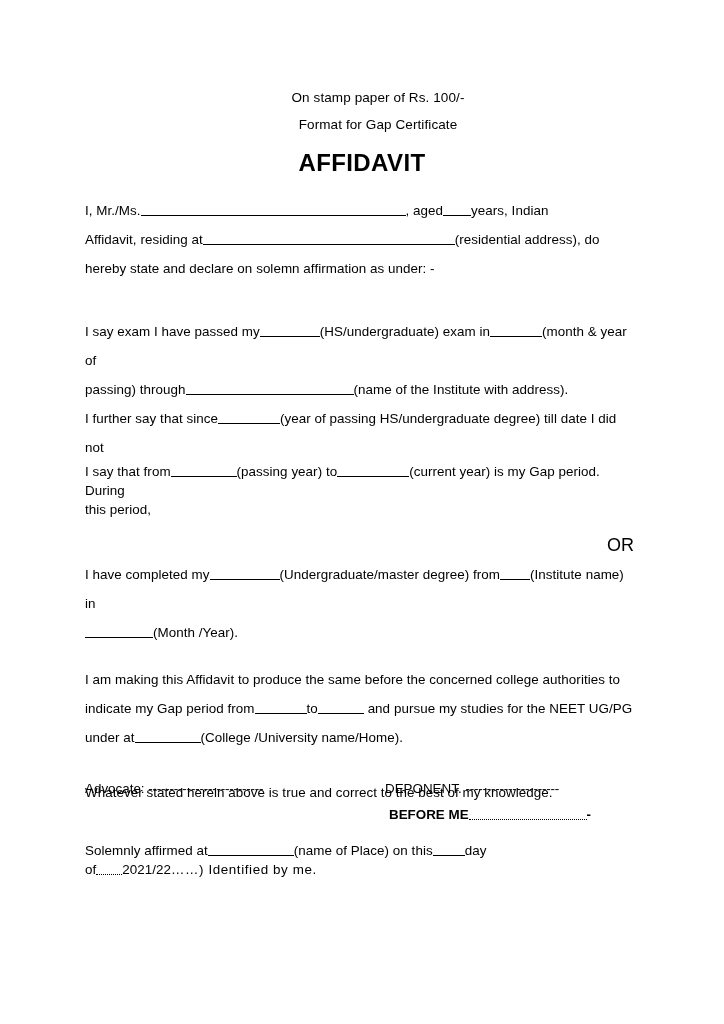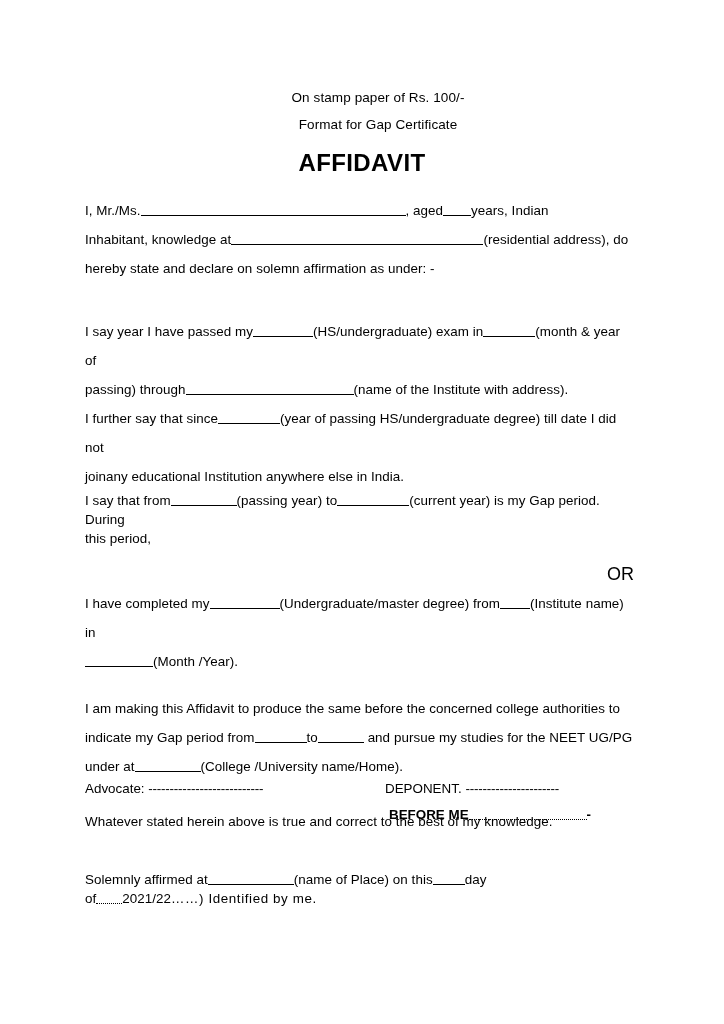--- a/index.html
+++ b/index.html
@@ -114,34 +114,33 @@
   <div class="header-block">
     <div class="header-line">On stamp paper of Rs. 100/-</div>
     <div class="header-line">Format for Gap Certificate</div>
     <div class="doc-title">AFFIDAVIT</div>
   </div>
 
   <div class="body-block">
 
     <div class="para">
       <span>I, Mr./Ms.</span><span class="blank" style="width:265px;"></span><span>, aged</span><span class="blank" style="width:28px;"></span><span>years, Indian</span><br>
-      <span>Inhabitant, knowledge at</span><span class="blank" style="width:252px;"></span><span>(residential address), do</span><br>
+      <span>Affidavit, residing at</span><span class="blank" style="width:252px;"></span><span>(residential address), do</span><br>
       <span>hereby state and declare on solemn affirmation as under: -</span>
     </div>
 
     <span class="gap-xl"></span>
 
     <div class="para">
-      <span>I say year I have passed my</span><span class="blank" style="width:60px;"></span><span>(HS/undergraduate) exam in</span><span class="blank" style="width:52px;"></span><span>(month &amp; year of</span><br>
+      <span>I say exam I have passed my</span><span class="blank" style="width:60px;"></span><span>(HS/undergraduate) exam in</span><span class="blank" style="width:52px;"></span><span>(month &amp; year of</span><br>
       <span>passing) through</span><span class="blank" style="width:168px;"></span><span>(name of the Institute with address).</span>
     </div>
 
     <div class="para">
       <span>I further say that since</span><span class="blank" style="width:62px;"></span><span>(year of passing HS/undergraduate degree) till date I did not</span><br>
-      <span>joinany educational Institution anywhere else in India.</span>
     </div>
 
     <div class="para tight">
       <span>I say that from</span><span class="blank" style="width:66px;"></span><span>(passing year) to</span><span class="blank" style="width:72px;"></span><span>(current year) is my Gap period. During</span><br>
       <span>this period,</span>
     </div>
 
     <span class="gap-sm"></span>
 
     <div class="or-line">OR</div>

